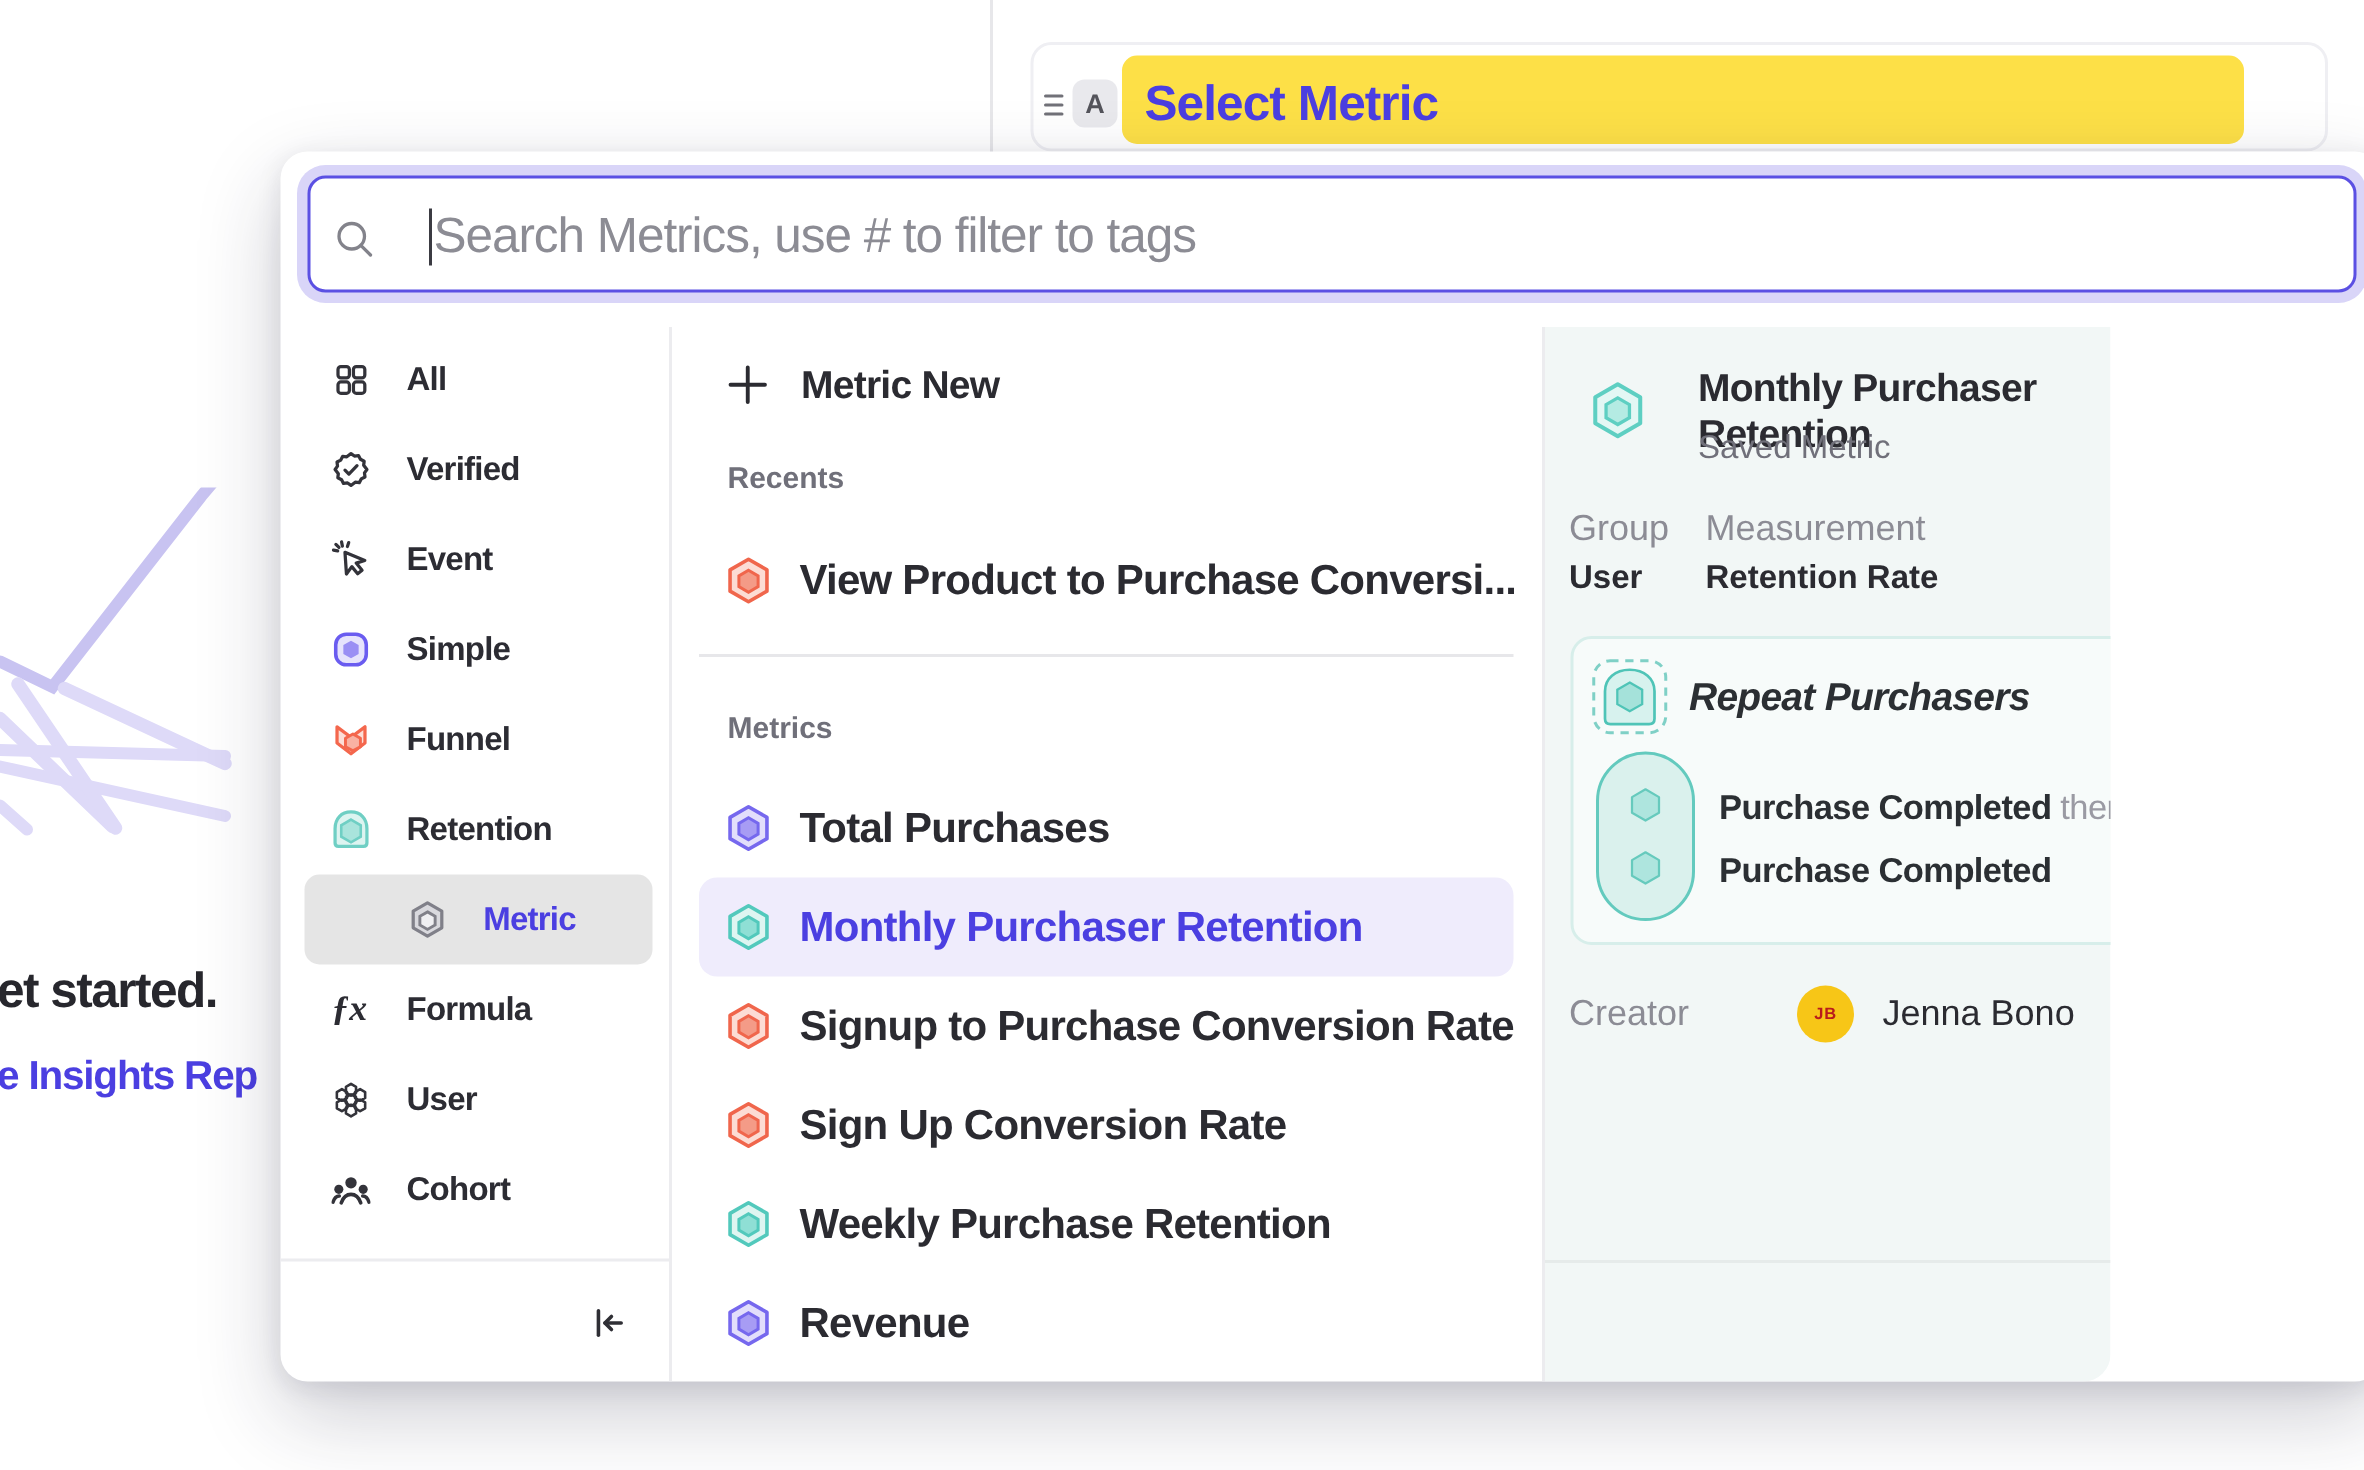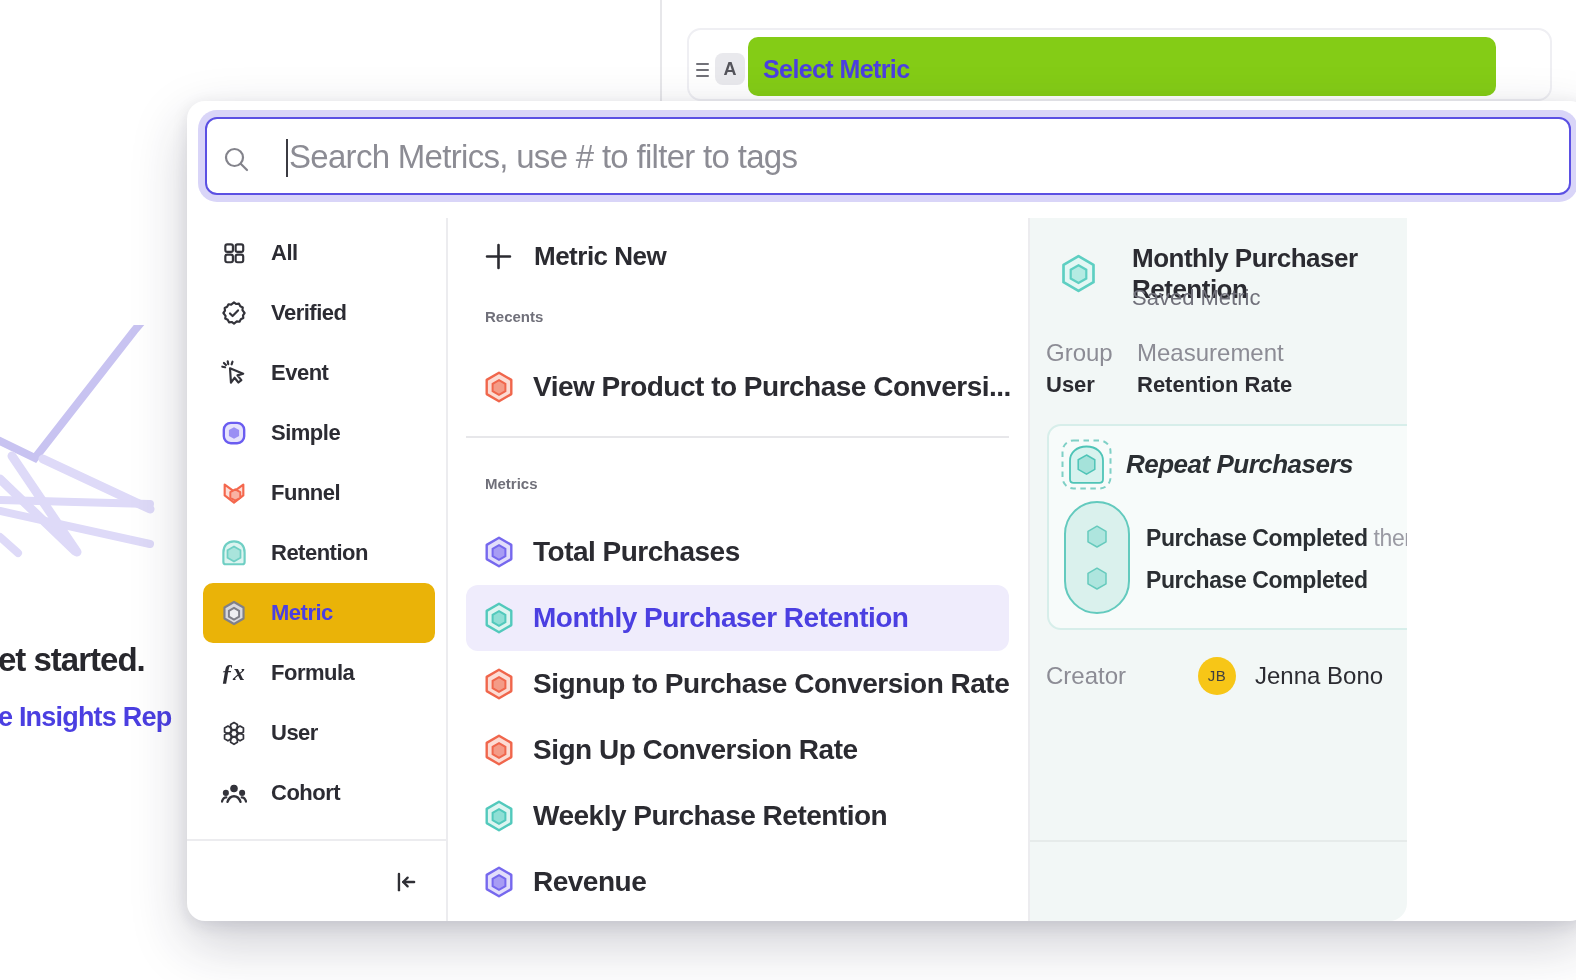--- a/index.html
+++ b/index.html
@@ -12,47 +12,47 @@
   .bgt1 { position:absolute; left:-2px; top:641px; font-size:33px; font-weight:700; color:#27272d; letter-spacing:-1px; }
   .bgt2 { position:absolute; left:-2px; top:702px; font-size:27px; font-weight:700; color:#4b3fe1; letter-spacing:-0.8px; }
 
   
   .topbar { position:absolute; left:687px; top:28px; width:865px; height:73px; background:#fff;
     border:2px solid #efeff3; border-radius:14px; }
   .burger { position:absolute; left:7px; top:33px; width:13px; height:21px; }
   .burger div { height:2px; background:#717178; border-radius:1px; margin-bottom:4px; }
   .abadge { position:absolute; left:26px; top:23px; width:30px; height:32px; background:#e9e9ed;
     border-radius:8px; color:#54545b; font-weight:700; font-size:18px; text-align:center; line-height:32px; }
-  .pill { position:absolute; left:59px; top:7px; width:748px; height:59px; background:#84cc16; border-radius:10px;
-    line-height:64px; padding-left:15px; color:#4b3fe1; font-weight:700; font-size:25px; letter-spacing:-0.6px; }
+  .pill { position:absolute; left:59px; top:7px; width:748px; height:59px; background:#fde047; border-radius:10px;
+    line-height:64px; padding-left:15px; color:#4b3fe1; font-weight:700; font-size:33px; letter-spacing:-0.6px; }
 
   
   .modal { position:absolute; left:143px; top:101px; width:1401px; height:820px; background:#fff;
     border-radius:18px; box-shadow:0 22px 55px rgba(30,30,60,.22), 0 4px 16px rgba(30,30,60,.10);margin-left:44px; }
   .search { position:absolute; left:18px; top:16px; width:1366px; height:78px; background:#fff;
     border:2px solid #5b50e3; border-radius:12px; box-shadow:0 0 0 7px #d9d5f8; }
   .caret { position:absolute; left:79px; top:20px; width:2px; height:38px; background:#3b3b42; }
   .phold { position:absolute; left:82px; top:1px; line-height:74px; font-size:33px; color:#8c8c94; letter-spacing:-0.7px; }
 
   .cols { position:absolute; left:0; top:117px; width:1220px; height:703px; display:flex;
     border-radius:0 0 18px 18px; overflow:hidden; }
   .side { width:261px; border-right:2px solid #ececef; position:relative; }
   .srow { height:60px; margin:0 11px 0 16px; border-radius:10px; display:flex; align-items:center; padding-left:18px; }
   .srow:first-child { margin-top:5px; }
   .srow svg { margin-right:24px; flex:none; }
   .srow span { font-size:22px; font-weight:700; color:#2c2c33; letter-spacing:-0.5px; }
-  .srow.active { background:#eab308; }
+  .srow.active { background:#e5e5e5;justify-content:center; }
   .srow.active span { color:#4b3fe1; }
   .sfoot { position:absolute; left:0; bottom:0; width:259px; height:82px; border-top:2px solid #ececef; }
 
   .mid { width:582px; border-right:2px solid #ececef; position:relative; }
   .create { position:absolute; left:37px; top:15px; height:46px; display:flex; align-items:center; }
   .create svg { margin-right:22px; }
   .create span { font-size:26px; font-weight:700; color:#2b2b31; letter-spacing:-0.5px; }
-  .seclabel { position:absolute; left:37px; font-size:15px; font-weight:700; color:#70707a; }
+  .seclabel { position:absolute; left:37px; font-size:20px; font-weight:700; color:#70707a; }
   .mrow { height:66px; margin:0 19px 0 18px; border-radius:12px; display:flex; align-items:center; padding-left:18px; }
   .mrow svg { margin-right:19px; flex:none; }
   .mrow span { font-size:28px; font-weight:700; color:#2b2b31; letter-spacing:-0.5px; white-space:nowrap; }
   .mrow.active { background:#efecfc; }
   .mrow.active span { color:#4b3fe1; }
   .mdivider { position:absolute; left:18px; right:19px; top:218px; height:2px; background:#e7e7ea; }
   .mlist { position:absolute; top:301px; left:0; right:0; }
 
   .rightp { flex:1; background:#f2f7f6; position:relative; }
   .rtitle { position:absolute; left:102px; top:25px; font-size:26px; font-weight:700; color:#2b2b31; letter-spacing:-0.5px; }
@@ -61,21 +61,21 @@
   .gvalue { position:absolute; top:154px; font-size:22px; font-weight:700; color:#2b2b31; }
   .card { position:absolute; left:17px; top:206px; width:525px; height:206px; background:#f7fbfa;
     border:2px solid #d7eeea; border-radius:14px; }
   .ctitle { position:absolute; left:77px; top:23px; font-size:26px; font-weight:700; color:#2b2f33; letter-spacing:-0.5px;font-style:italic; }
   .capsule { position:absolute; left:15px; top:75px; width:66px; height:113px; border-radius:33px;
     border:2px solid #63cabe; background:rgba(135,214,201,.26); }
   .cline { position:absolute; left:97px; font-size:23px; font-weight:700; color:#2b2f33; letter-spacing:-0.4px; }
   .cline .then { font-weight:400; color:#9a9aa3; }
   .creator { position:absolute; left:16px; top:444px; font-size:24px; color:#8c8c95; }
   .avatar { position:absolute; left:168px; top:439px; width:38px; height:38px; border-radius:50%;
-    background:#f7c617; color:#404040; font-weight:400; font-size:15px; text-align:center; line-height:38px; letter-spacing:.5px; }
+    background:#f7c617; color:#b91c1c; font-weight:700; font-size:11px; text-align:center; line-height:38px; letter-spacing:.5px; }
   .cname { position:absolute; left:225px; top:444px; font-size:24px; color:#2b2b31; }
   .rfoot { position:absolute; left:0; right:0; bottom:0; height:81px; border-top:2px solid #e6ebea; }
   .kebab { position:absolute; left:507px; top:29px; }
   .kebab div { width:6px; height:6px; border-radius:50%; background:#35353b; margin-bottom:4px; }
 </style>
 </head>
 <body>
   <div class="vline"></div>
 
   <svg class="abs" style="left:0;top:325px" width="170" height="290" viewBox="0 0 170 290">

